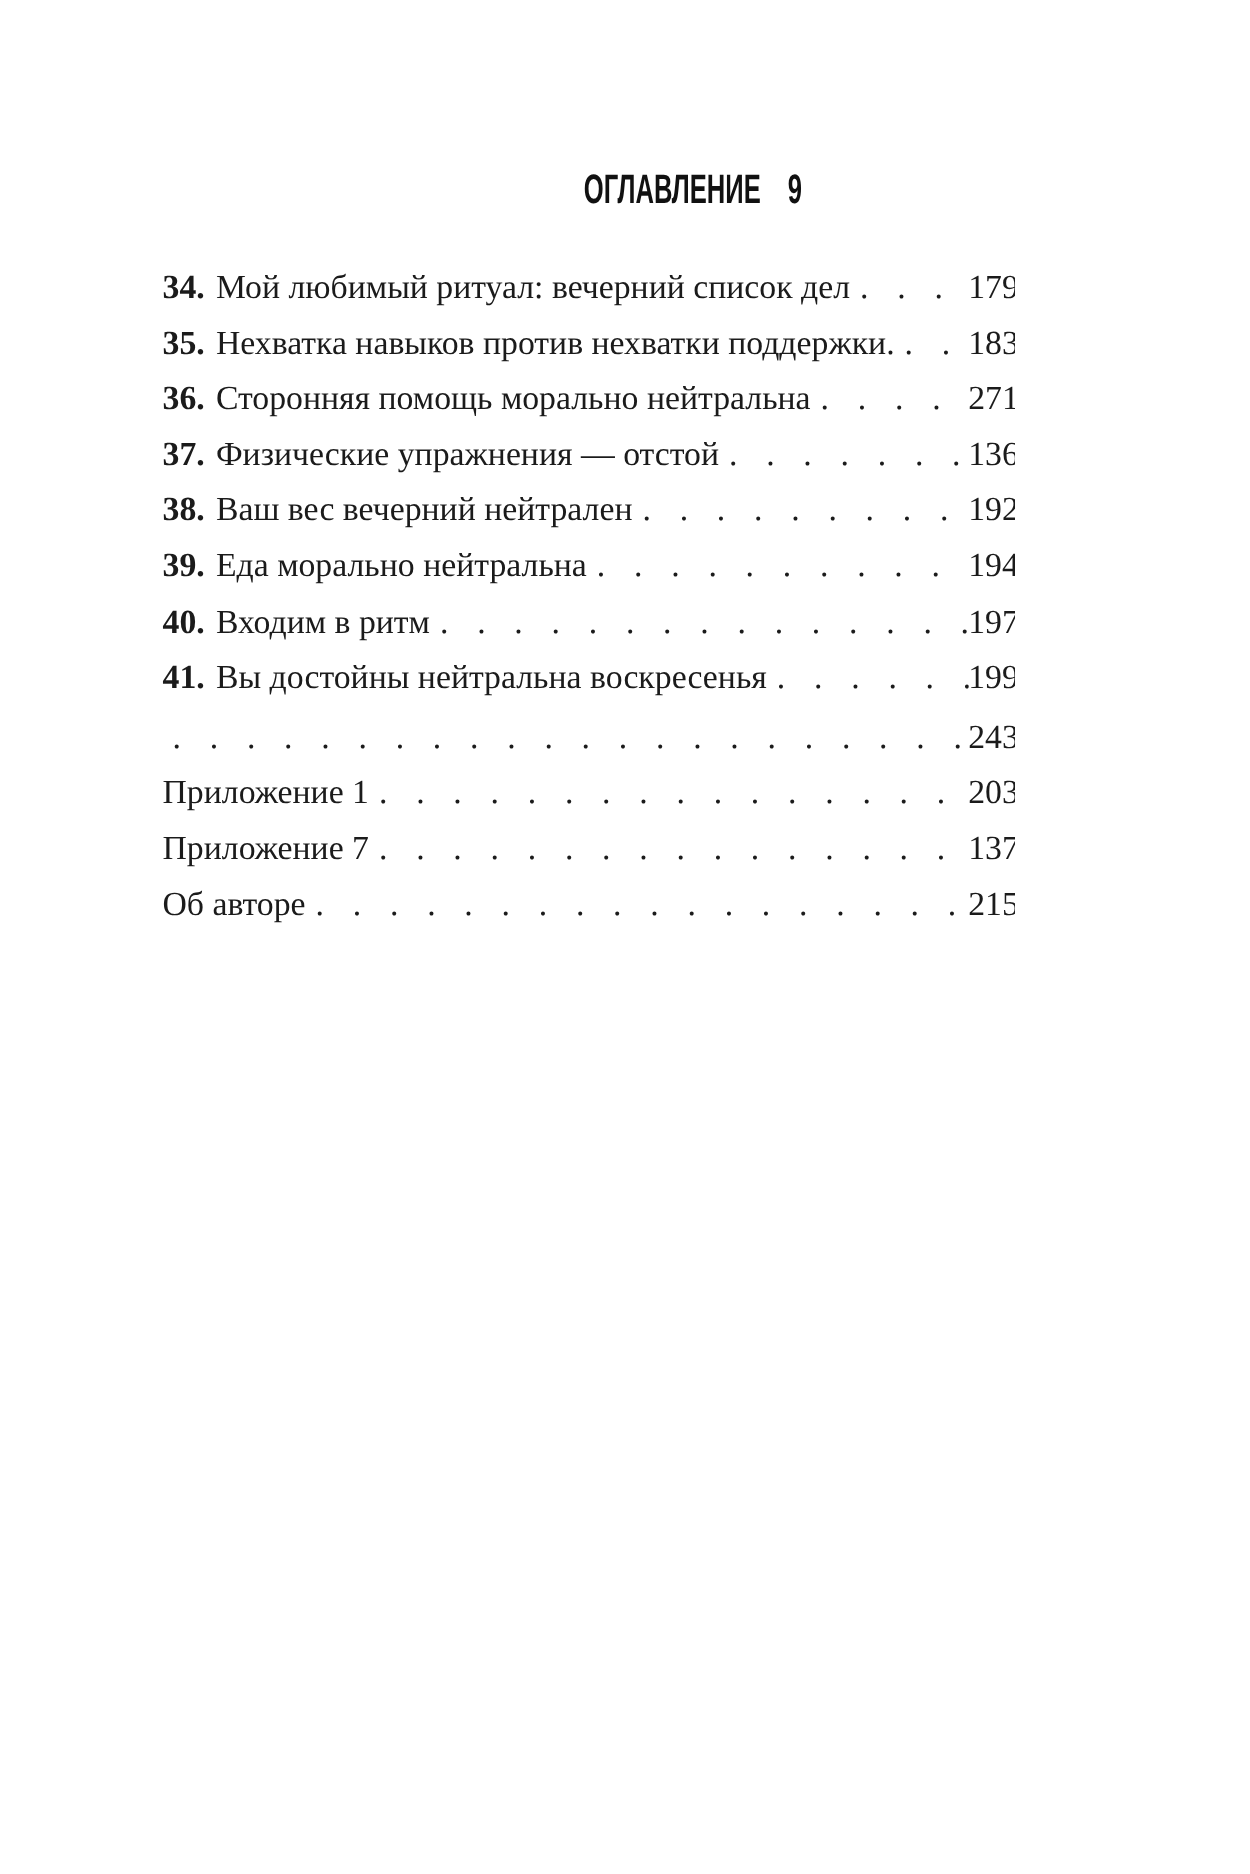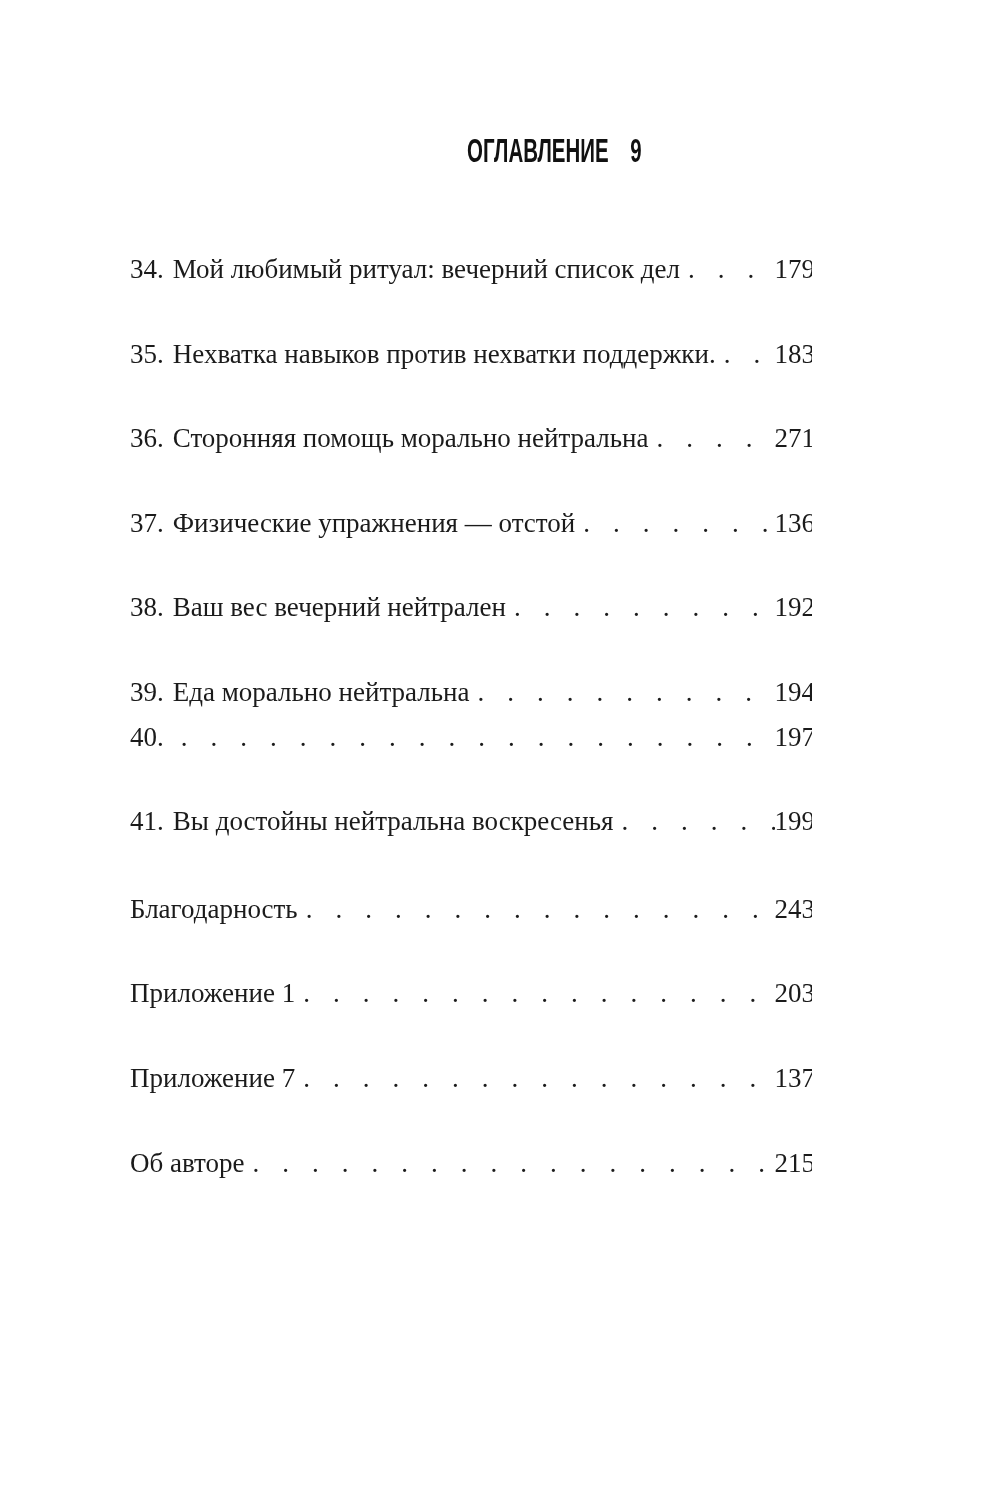--- a/index.html
+++ b/index.html
@@ -47,28 +47,28 @@
       font-size: 27px;
       line-height: 44.6px;
       white-space: nowrap;
     }
     .toc-row.backmatter-first {
       margin-top: 3px;
     }
     .num {
       flex: 0 0 auto;
       margin-right: 9px;
+      font-weight: bold;
     }
     .num:empty {
       display: none;
       margin-right: 0;
     }
     .title {
       flex: 0 0 auto;
-      margin-top: 40px;
     }
     .dots {
       flex: 1 1 auto;
       overflow: hidden;
       white-space: nowrap;
       text-align: right;
       letter-spacing: 23px;
       margin-left: 8px;
       min-width: 10px;
       color: #1b1b1b;
@@ -126,34 +126,34 @@
 
     <div class="toc-row">
       <span class="num">39.</span>
       <span class="title">Еда морально нейтральна</span>
       <span class="dots">........................................</span>
       <span class="pg">194</span>
     </div>
 
     <div class="toc-row">
       <span class="num">40.</span>
+      <span class="title">Входим в ритм</span>
       <span class="dots">........................................</span>
       <span class="pg">197</span>
     </div>
 
     <div class="toc-row">
       <span class="num">41.</span>
       <span class="title">Вы достойны нейтральна воскресенья</span>
       <span class="dots">........................................</span>
       <span class="pg">199</span>
     </div>
 
     <div class="toc-row backmatter-first">
 
-      <span class="title">Благодарность</span>
       <span class="dots">........................................</span>
       <span class="pg">243</span>
     </div>
 
     <div class="toc-row">
 
       <span class="title">Приложение 1</span>
       <span class="dots">........................................</span>
       <span class="pg">203</span>
     </div>

